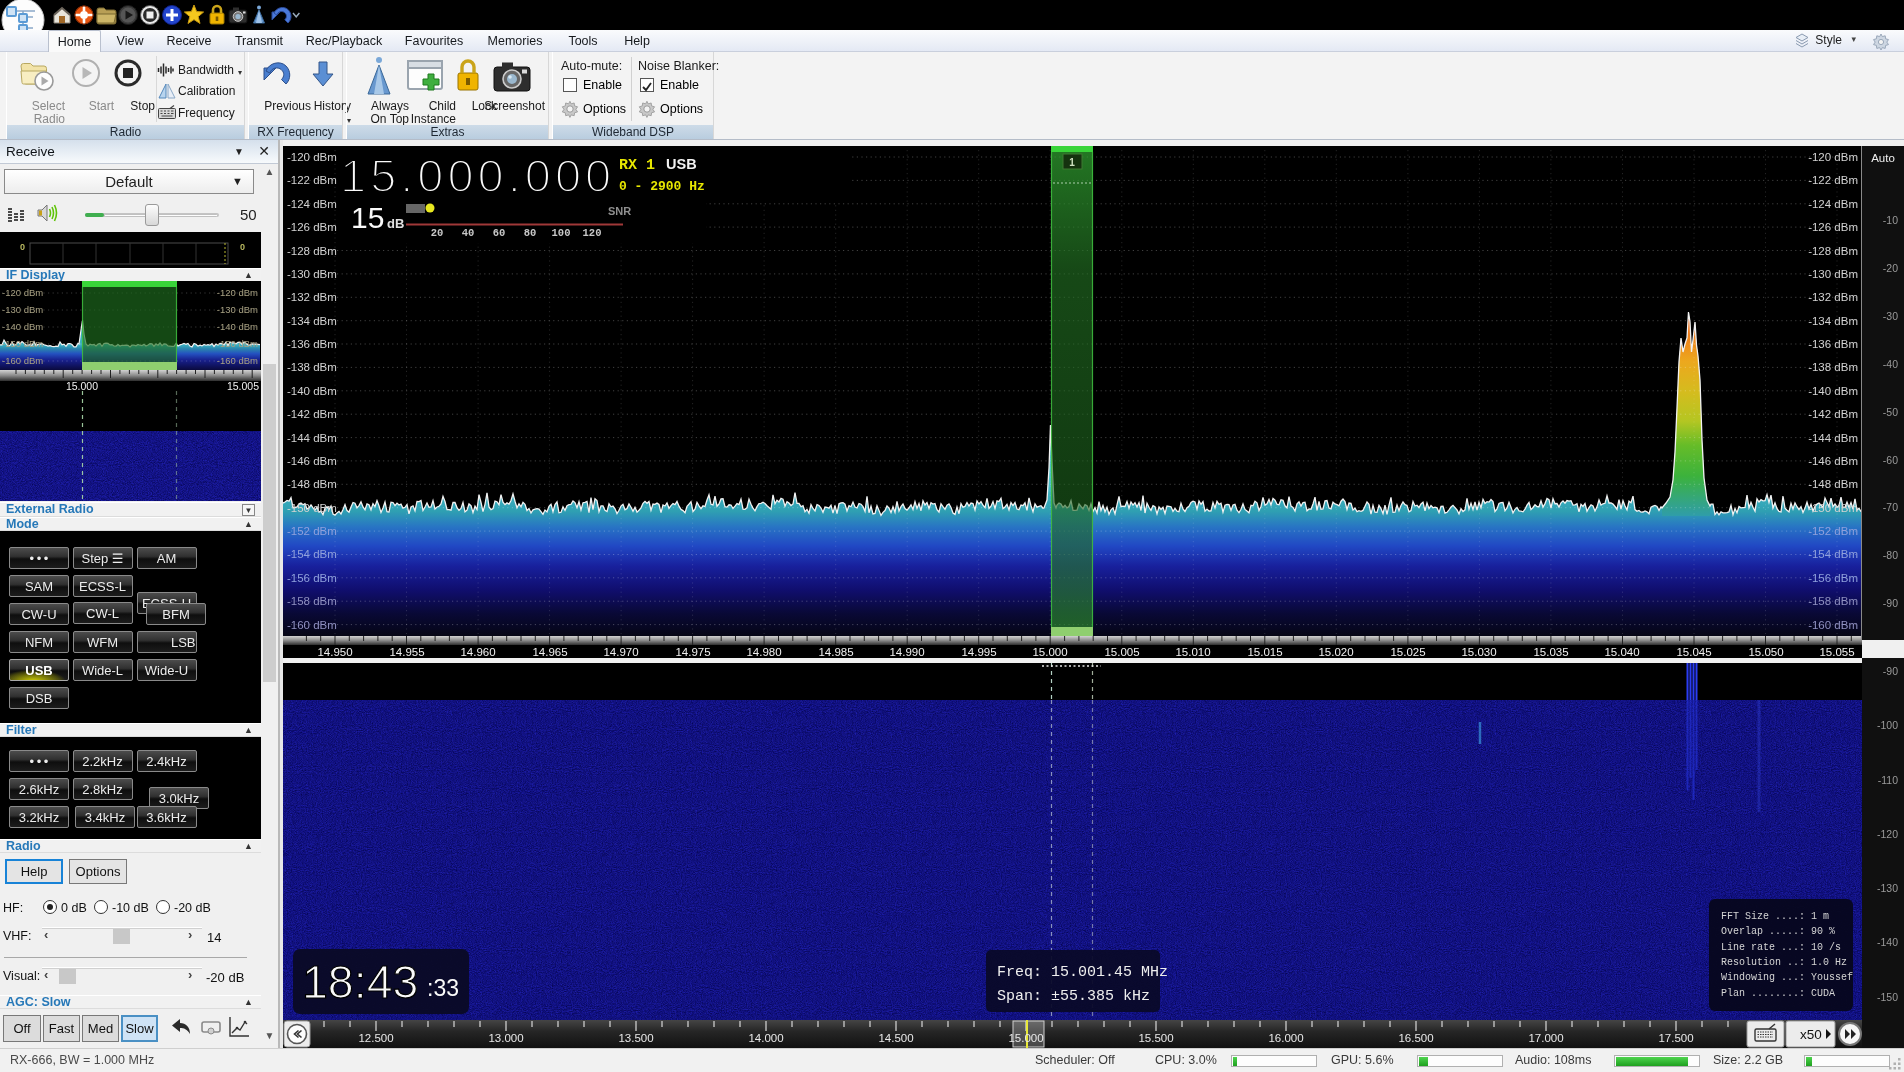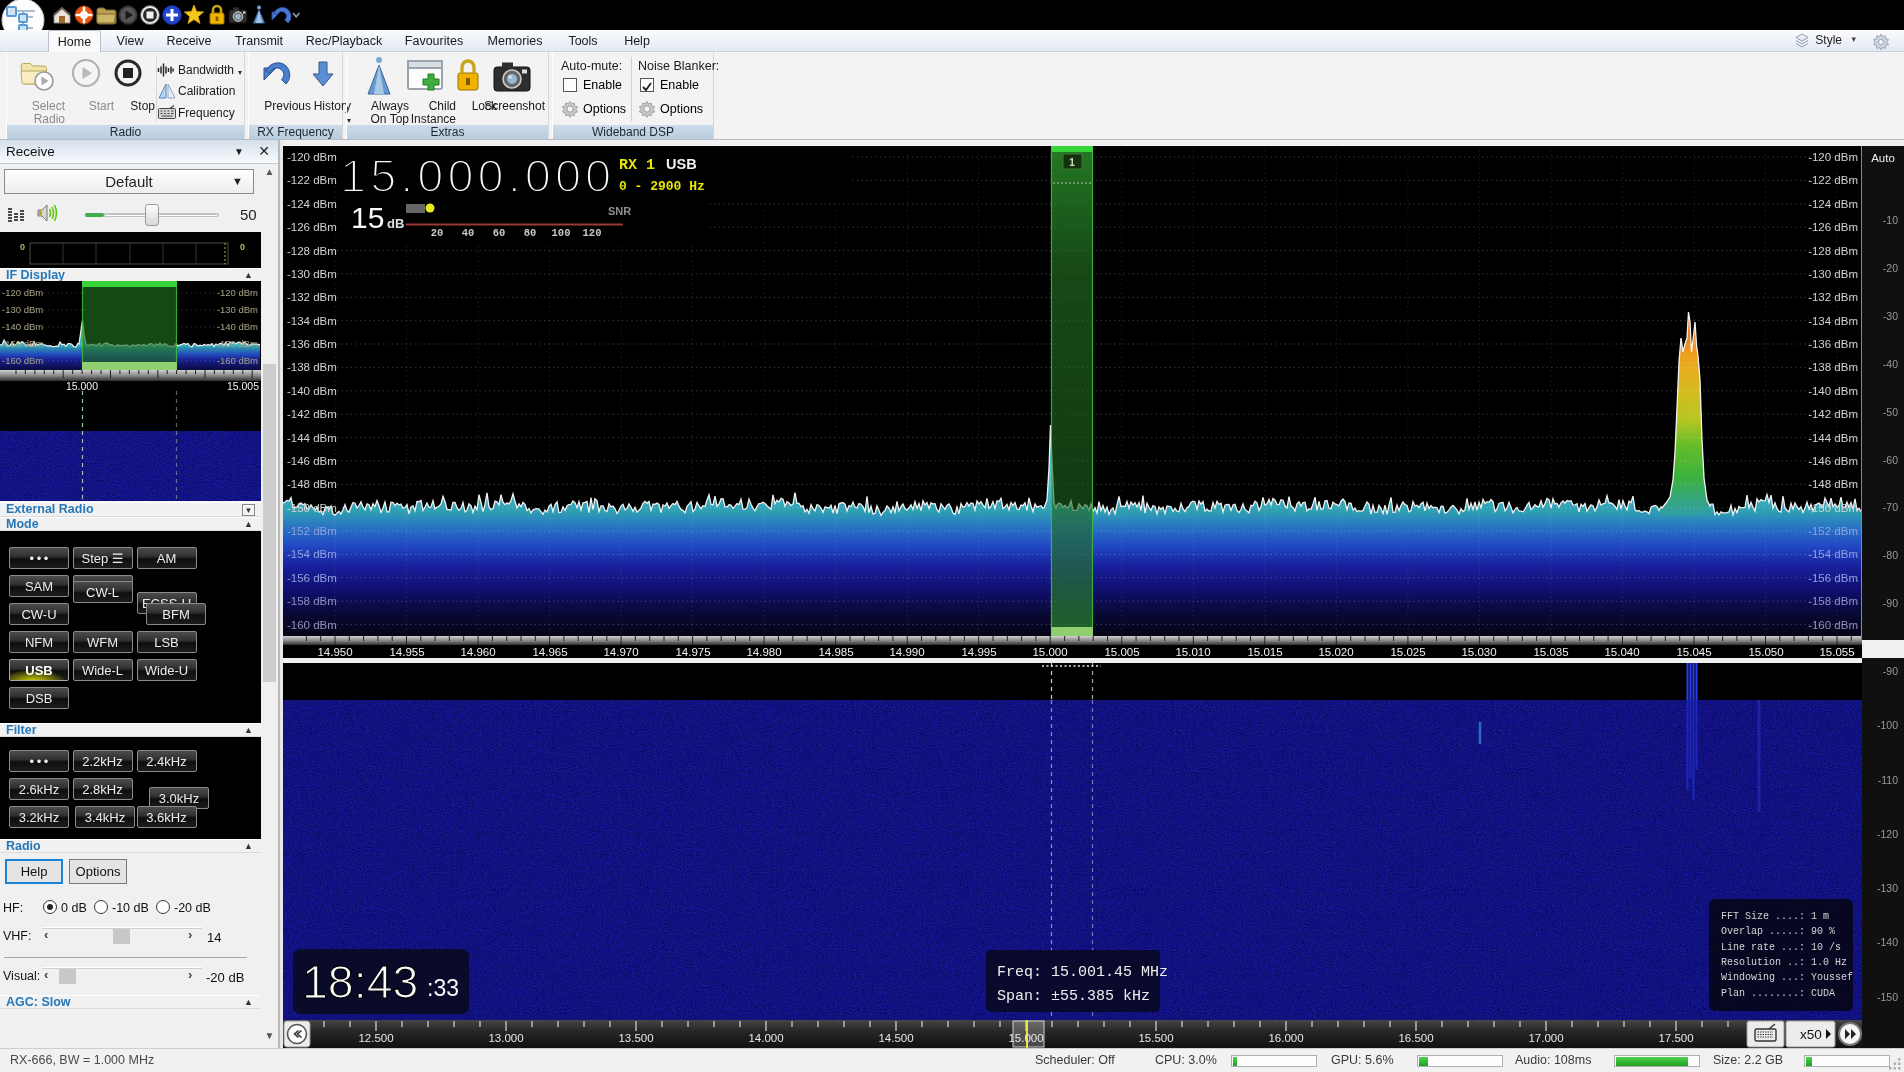--- a/index.html
+++ b/index.html
@@ -344,25 +344,25 @@
  <span style="position:absolute;right:6px;top:1px;width:13px;height:12px;border:1px solid #888;background:#f6f6f6;font-size:8px;color:#333;text-align:center;line-height:11px">▼</span></div>
 <div class="phead" style="top:517px">Mode<span class="arr">▲</span></div>
 <div style="position:absolute;left:0;top:531px;width:261px;height:192px;background:#000"></div>
 <div class="mbtn" style="left:9px;top:547px;">• • •</div>
     <div class="mbtn" style="left:72.5px;top:547px;">Step ☰</div>
     <div class="mbtn" style="left:136.5px;top:547px;">AM</div>
     <div class="mbtn" style="left:9px;top:575px;">SAM</div>
     <div class="mbtn" style="left:72.5px;top:575px;">ECSS-L</div>
     <div class="mbtn" style="left:136.5px;top:575px;margin-top:17px;">ECSS-U</div>
     <div class="mbtn" style="left:9px;top:603px;">CW-U</div>
-    <div class="mbtn" style="left:72.5px;top:581px;">CW-L</div>
+    <div class="mbtn" style="left:72.5px;top:602px;">CW-L</div>
     <div class="mbtn" style="left:146px;top:603px;">BFM</div>
     <div class="mbtn" style="left:9px;top:631px;">NFM</div>
     <div class="mbtn" style="left:72.5px;top:631px;">WFM</div>
-    <div class="mbtn" style="left:136.5px;top:631px;">LSB</div>
+    <div class="mbtn" style="left:136.5px;top:631px;text-align:right;">LSB</div>
     <div class="mbtn sel" style="left:9px;top:659px;">USB</div>
     <div class="mbtn" style="left:72.5px;top:659px;">Wide-L</div>
     <div class="mbtn" style="left:136.5px;top:659px;">Wide-U</div>
     <div class="mbtn" style="left:9px;top:687px;">DSB</div>
 <div class="phead" style="top:723px">Filter<span class="arr">▲</span></div>
 <div style="position:absolute;left:0;top:737px;width:261px;height:102px;background:#000"></div>
 <div class="mbtn" style="left:9px;top:750px;">• • •</div>
     <div class="mbtn" style="left:72.5px;top:750px;">2.2kHz</div>
     <div class="mbtn" style="left:136.5px;top:750px;">2.4kHz</div>
     <div class="mbtn" style="left:9px;top:778px;">2.6kHz</div>
@@ -392,20 +392,39 @@
  <div style="position:absolute;left:207px;top:77px;font-size:13px;color:#111">14</div>
  <div style="position:absolute;left:4px;top:104px;width:243px;height:1px;background:#a8a8a8"></div>
  <div style="position:absolute;left:3px;top:116px;font-size:12.5px;color:#111">Visual:</div>
  <div style="position:absolute;left:42px;top:114px;width:160px;height:1px;background:#fff;box-shadow:0 1px 0 #d0d0d0"></div>
  <div style="position:absolute;left:44px;top:114px;font-size:13px;font-weight:bold;color:#444">‹</div>
  <div style="position:absolute;left:59px;top:116px;width:17px;height:15px;background:#c8c8c8"></div>
  <div style="position:absolute;left:188px;top:114px;font-size:13px;font-weight:bold;color:#444">›</div>
  <div style="position:absolute;left:206px;top:117px;font-size:13px;color:#111">-20 dB</div>
 </div>
 <div class="phead" style="top:995px">AGC: Slow<span class="arr">▲</span></div>
+<div style="position:absolute;left:0;top:1009px;width:261px;height:39px;background:#f0f0f0">
+ <div style="position:absolute;left:3px;top:6px;width:38px;height:27px;border:1px solid #787878;background:#dcdcdc;font-size:13px;text-align:center;line-height:25px;color:#111">Off</div>
+ <div style="position:absolute;left:43px;top:6px;width:37px;height:27px;border:1px solid #787878;background:#dcdcdc;font-size:13px;text-align:center;line-height:25px;color:#111">Fast</div>
+ <div style="position:absolute;left:82px;top:6px;width:37px;height:27px;border:1px solid #787878;background:#dcdcdc;font-size:13px;text-align:center;line-height:25px;color:#111">Med</div>
+ <div style="position:absolute;left:121px;top:6px;width:37px;height:27px;border:2px solid #4a90c4;background:#cfe3f5;font-size:13px;text-align:center;line-height:23px;color:#111">Slow</div>
+ <svg style="position:absolute;left:170px;top:8px" width="22" height="20" viewBox="0 0 22 20">
+  <path d="M10 2 L10 6 C16 6 20 10 20 17 C17 12 14 11 10 11 L10 15 L2 8.5 Z" fill="#2a2a2a"></path>
+ </svg>
+ <svg style="position:absolute;left:201px;top:10px" width="20" height="16" viewBox="0 0 20 16">
+  <rect x="1" y="3" width="18" height="10" rx="2" fill="none" stroke="#8a8a8a" stroke-width="1.6"></rect>
+  <circle cx="10" cy="12" r="3" fill="#d0d0d0" stroke="#8a8a8a"></circle>
+ </svg>
+ <svg style="position:absolute;left:228px;top:7px" width="22" height="22" viewBox="0 0 22 22">
+  <path d="M2 1 V20 H21" stroke="#333" stroke-width="1.4" fill="none"></path>
+  <path d="M4 17 L9 12 L12 14 L17 6 L19 8" stroke="#333" stroke-width="1.4" fill="none"></path>
+  <circle cx="9" cy="12" r="1.3" fill="#333"></circle>
+        <circle cx="17" cy="6" r="1.3" fill="#333"></circle>
+ </svg>
+</div>
 
 <div id="sidescroll"></div>
 
 <div style="position:absolute;left:262px;top:166px;width:15px;height:14px;color:#555;font-size:10px;text-align:center">▲</div>
 <div style="position:absolute;left:263px;top:364px;width:13px;height:318px;background:#cdcdcd"></div>
 <div style="position:absolute;left:262px;top:1030px;width:15px;height:14px;color:#555;font-size:10px;text-align:center">▼</div>
 
 <div id="sideborder"></div>
 <div style="position:absolute;left:280px;top:140px;width:3px;height:908px;background:#e8e8e8"></div>
 <svg id="spec" style="position:absolute;left:283px;top:140px" width="1579" height="523" viewBox="283 140 1579 523">

